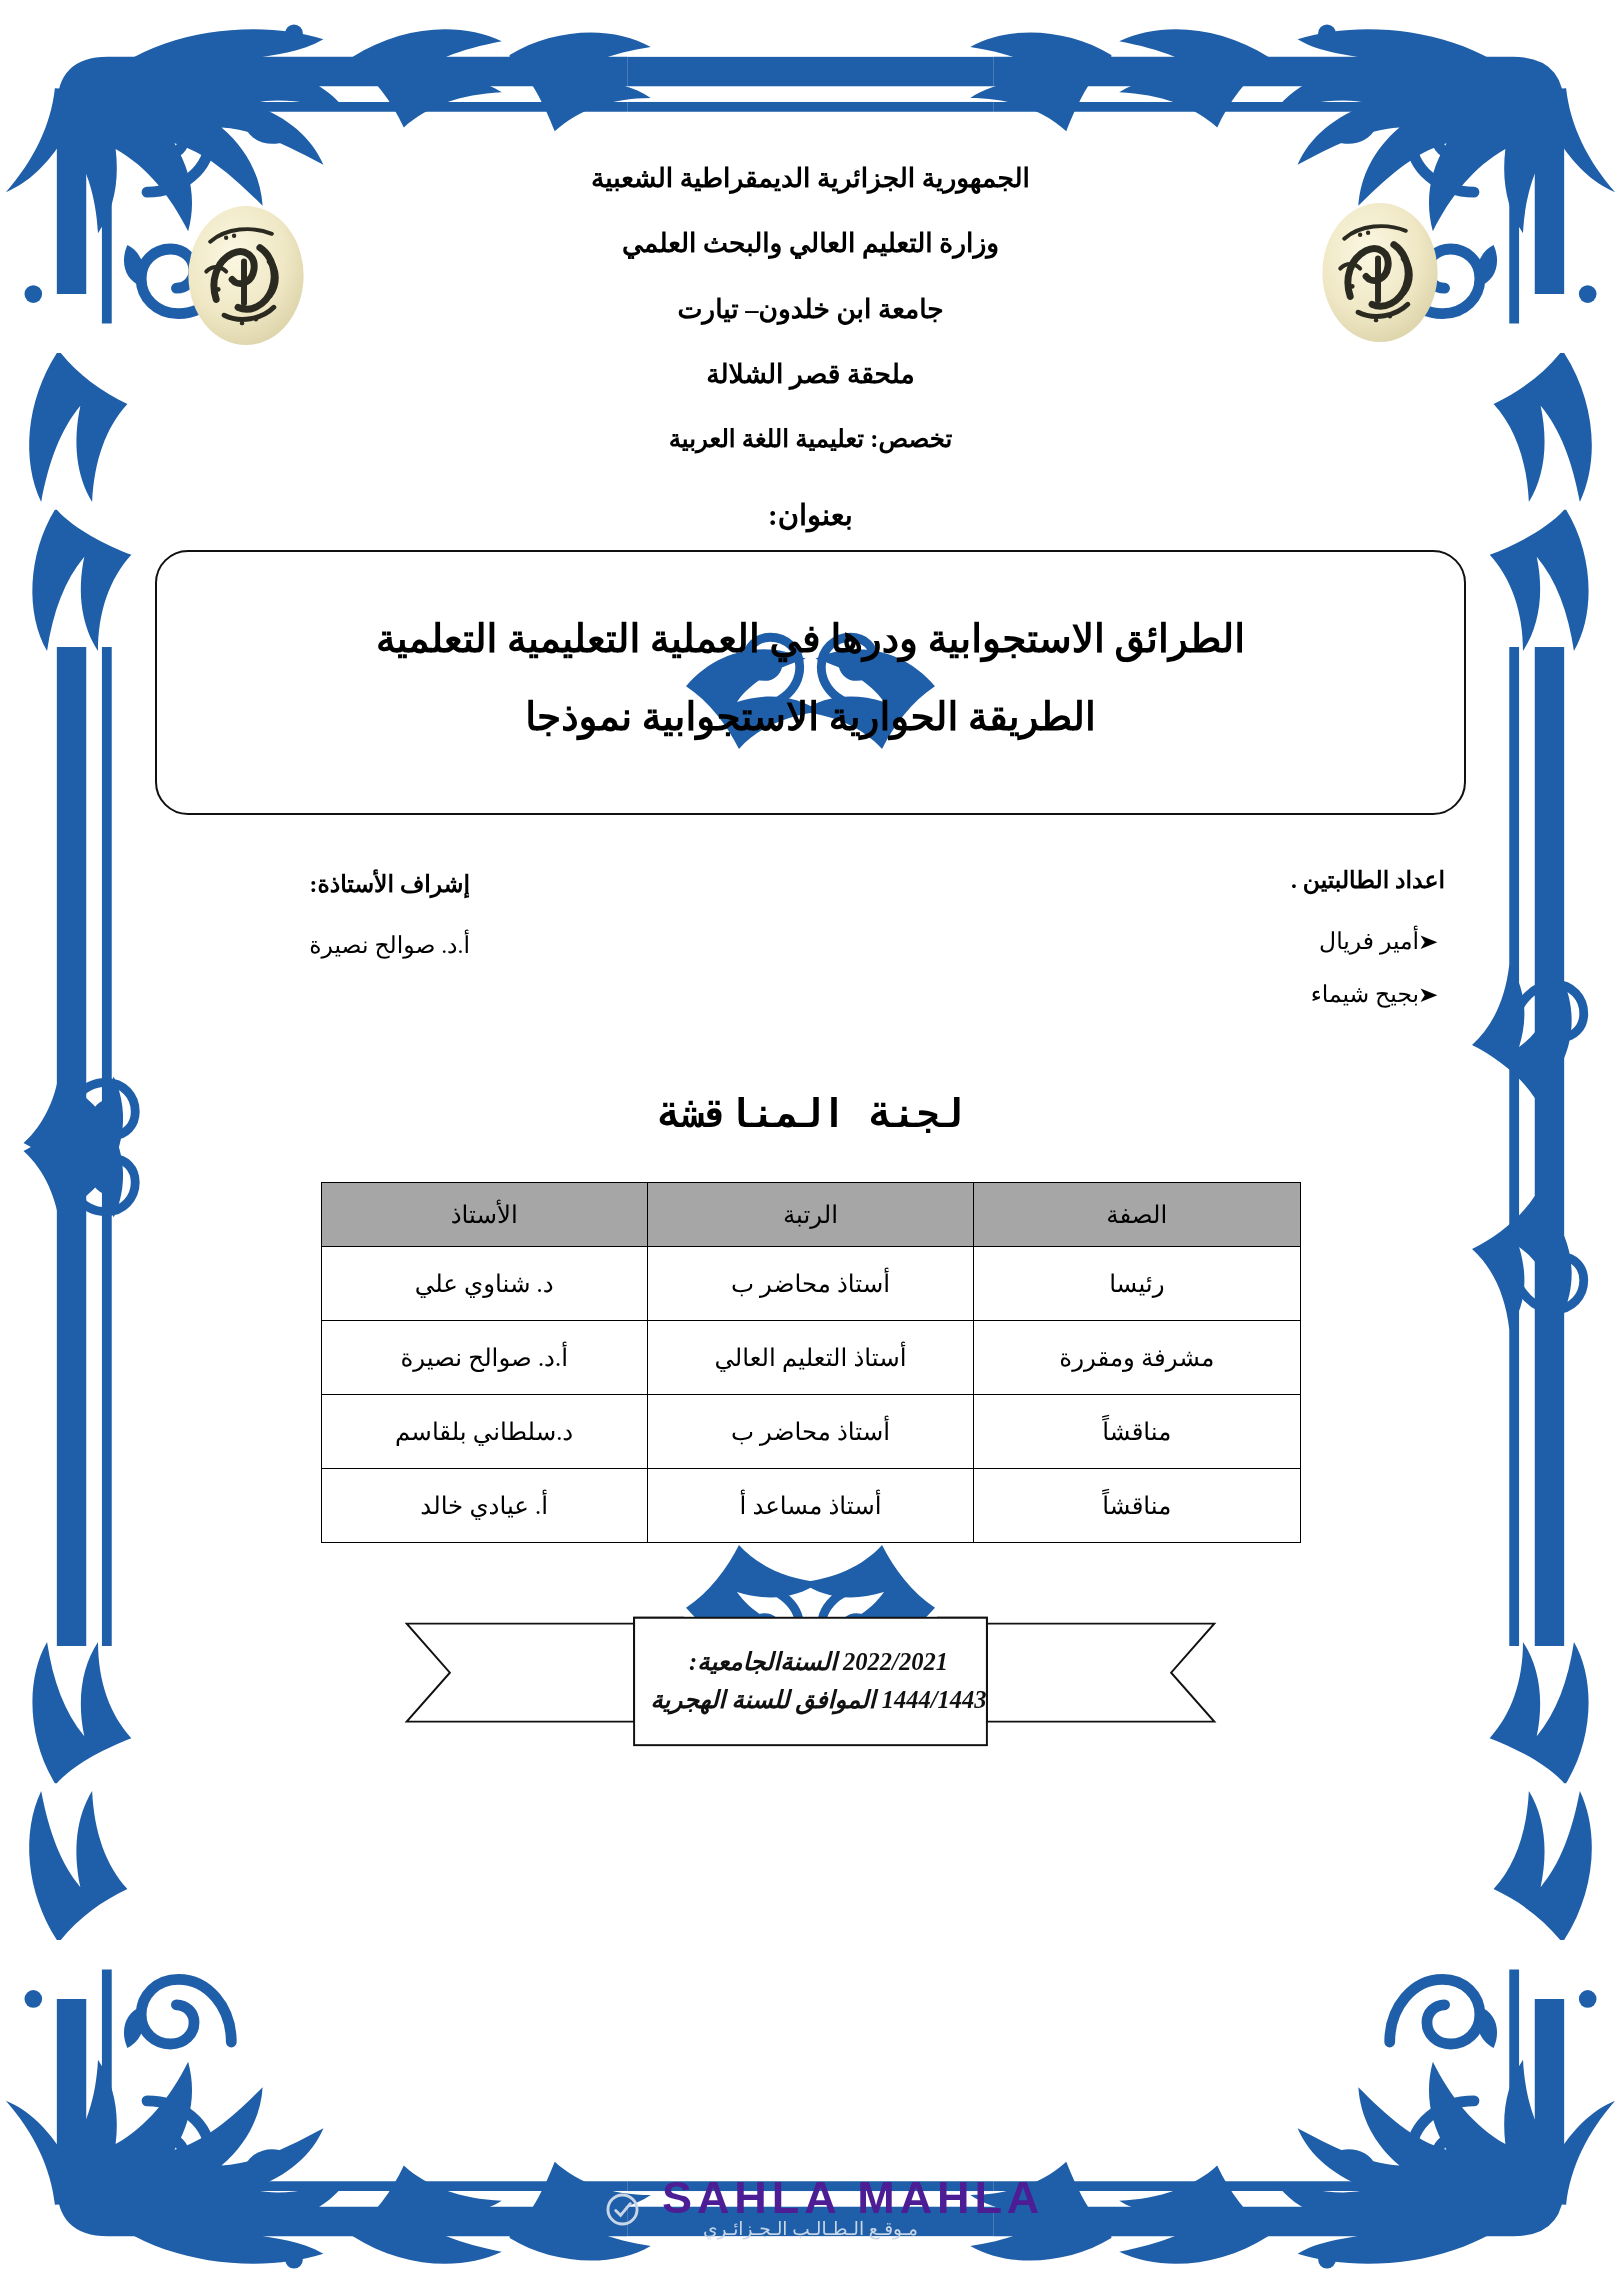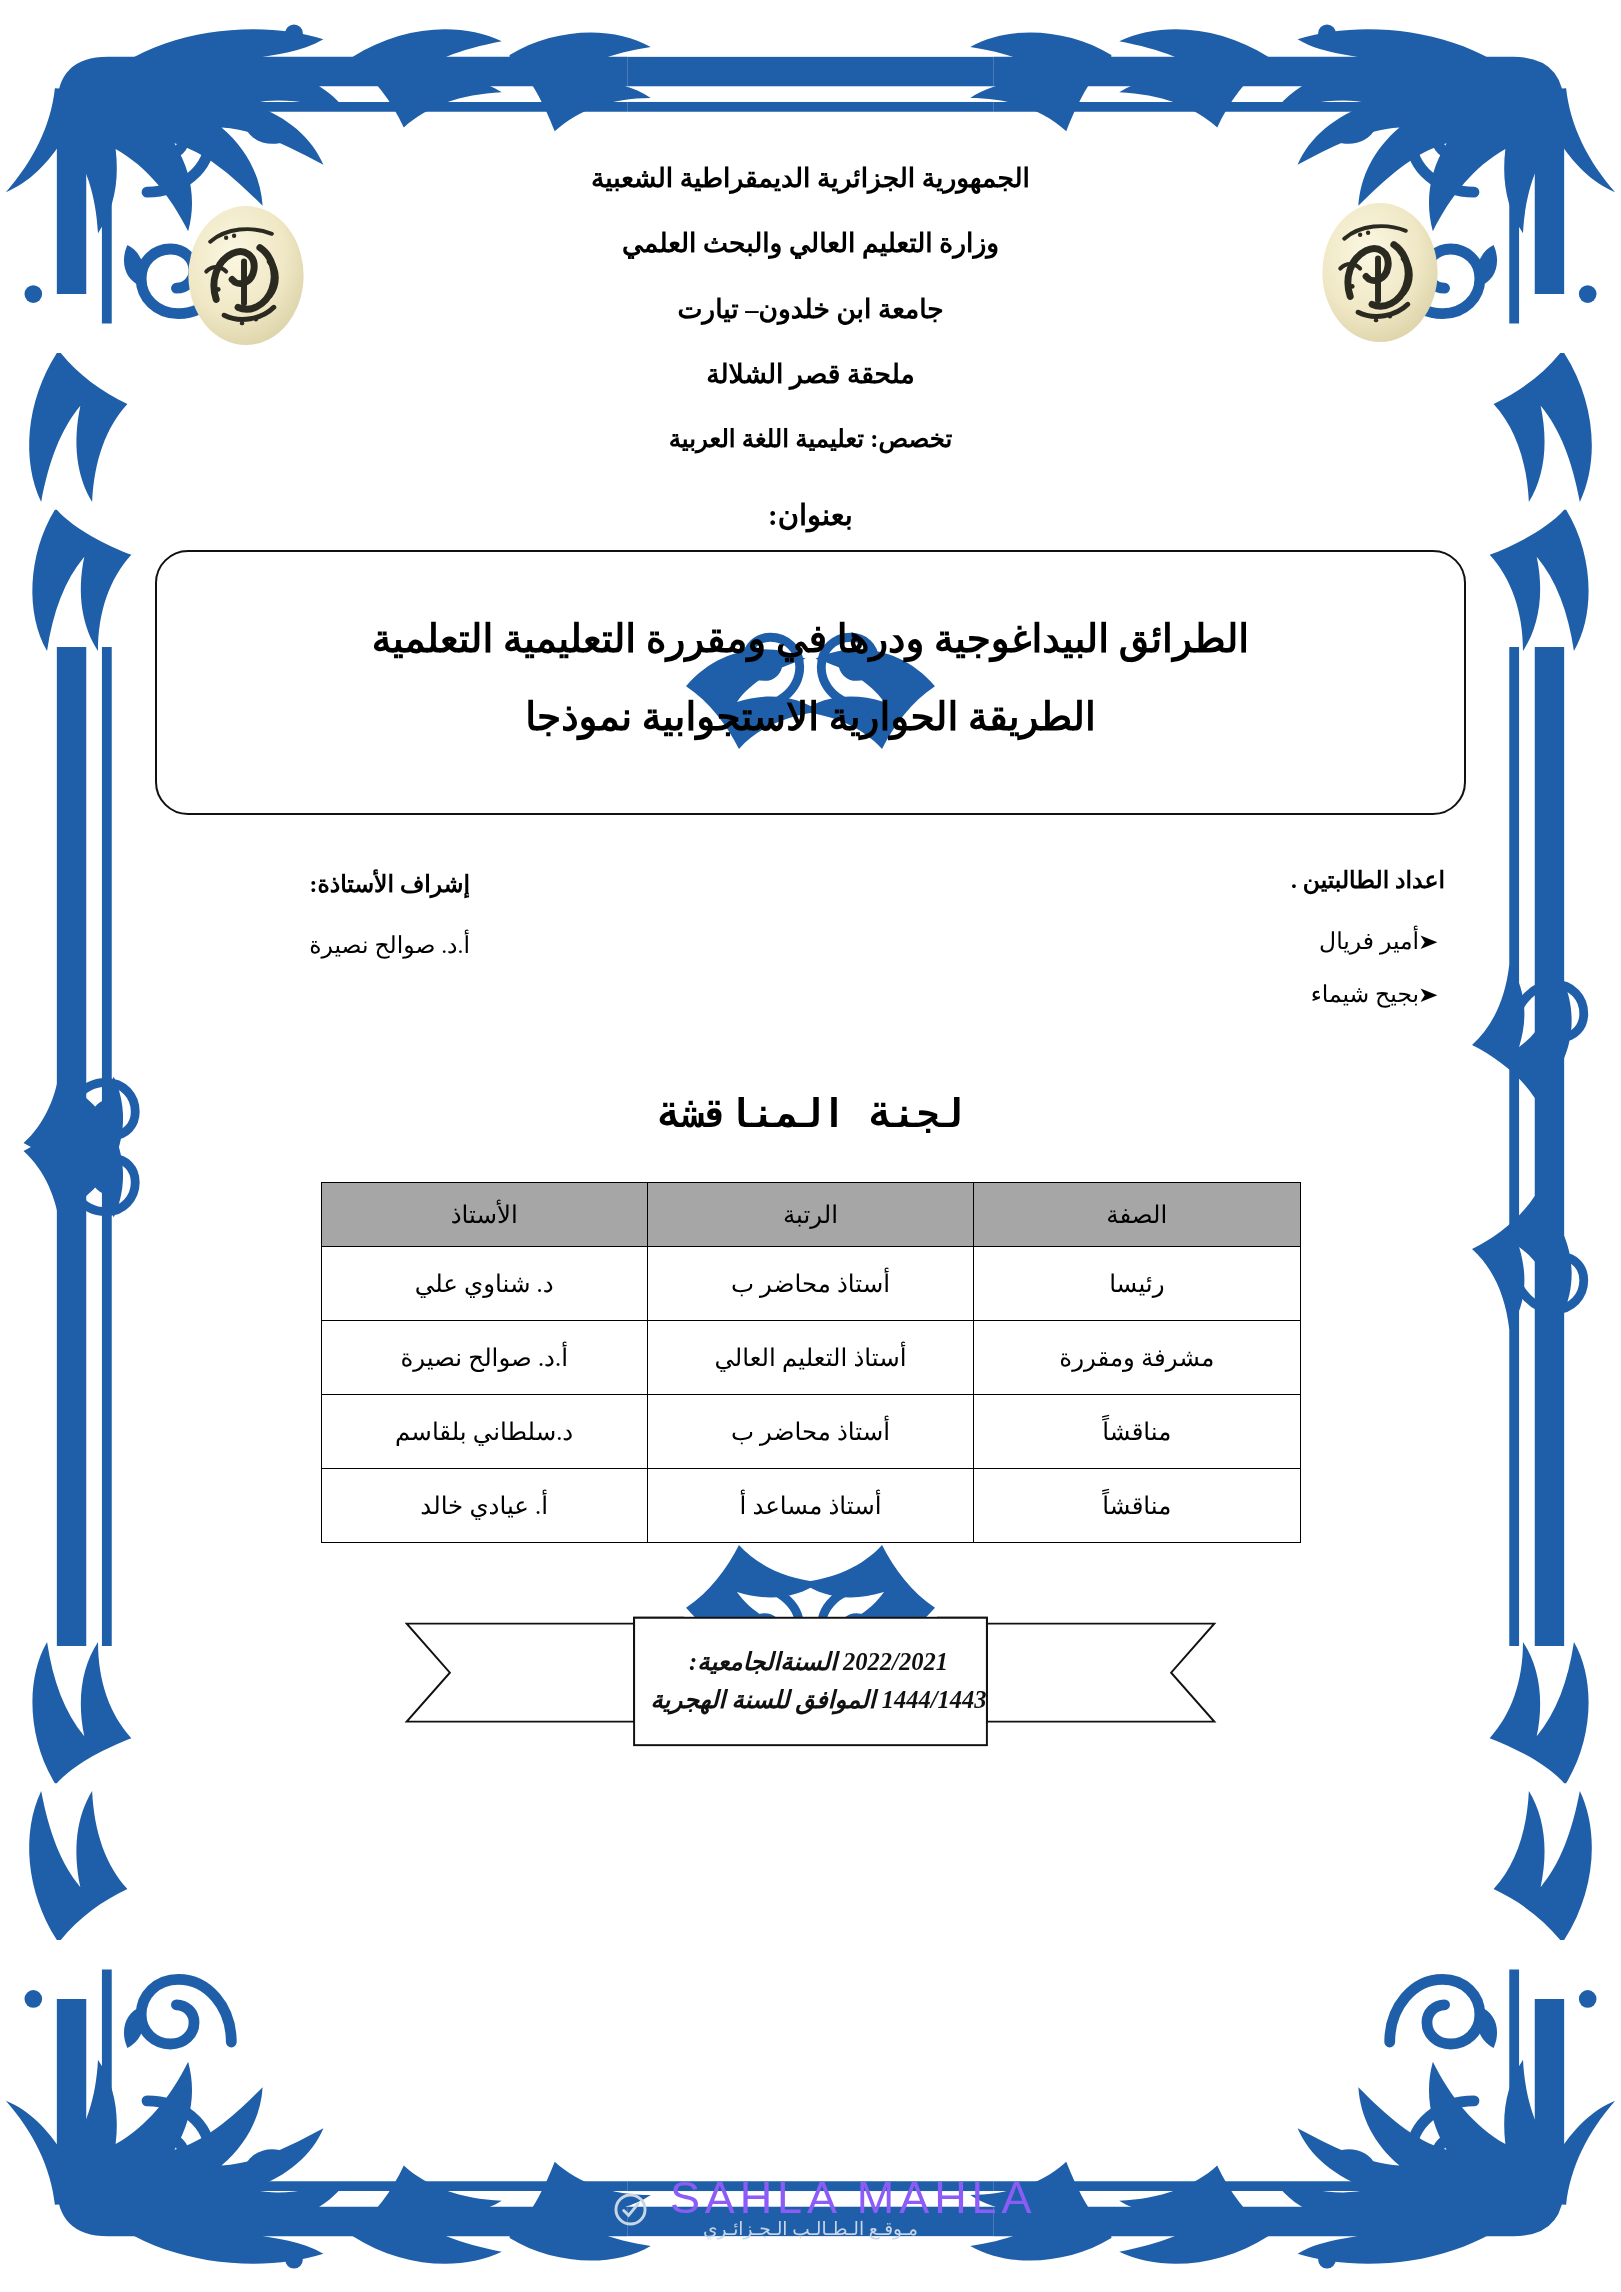--- a/index.html
+++ b/index.html
@@ -153,22 +153,22 @@
   
   .watermark{
     position:absolute;
     left:0;right:0;bottom:53px;
     text-align:center;
     pointer-events:none;
   }
   .wm-main{
     font-size:45px;
     letter-spacing:4.9px;
-    font-weight:normal;
-    color:#8b5cf6;
+    font-weight:bold;
+    color:#4c1d95;
     font-family:"Liberation Sans",sans-serif;
     margin-left:29px;
   }
   .wm-sub{
     font-size:18.6px;
     color:#c9d6e6;
     letter-spacing:2px;
     margin-top:-5.9px;
   }
   .wm-badge{
@@ -323,21 +323,21 @@
       <div class="hdr-line l1">الجمهورية الجزائرية الديمقراطية الشعبية</div>
       <div class="hdr-line l2">وزارة التعليم العالي والبحث العلمي</div>
       <div class="hdr-line l3">جامعة ابن خلدون– تيارت</div>
       <div class="hdr-line l4">ملحقة قصر الشلالة</div>
       <div class="hdr-line l6">تخصص: تعليمية اللغة العربية</div>
     </div>
 
     <div class="byword">بعنوان:</div>
 
     <div class="title-box">
-      <div class="title-line">الطرائق البيداغوجية ودرها في ومقررة التعليمية التعلمية</div>
+      <div class="title-line">الطرائق الاستجوابية ودرها في العملية التعليمية التعلمية</div>
       <div class="title-line">الطريقة الحوارية الاستجوابية نموذجا</div>
     </div>
 
     <div class="people">
       <div class="people-col stu">
         <div class="people-head">اعداد الطالبتين .</div>
         <div class="people-name">
           <span class="bullet-arrow">➤</span><span>أمير فريال</span>
         </div>
         <div class="people-name">

